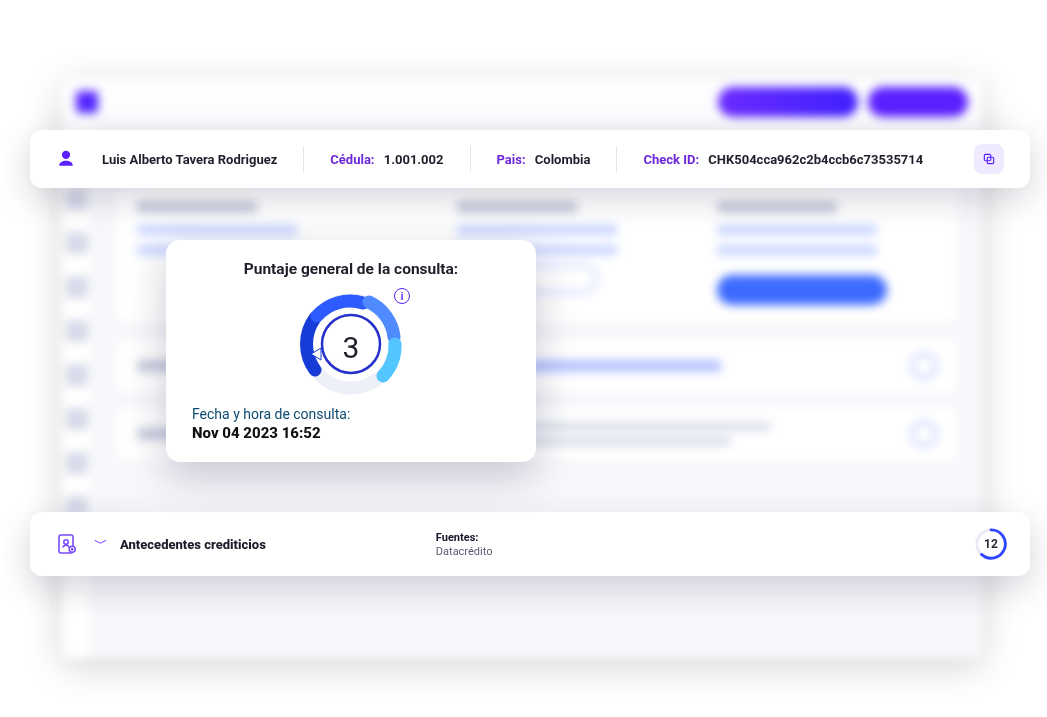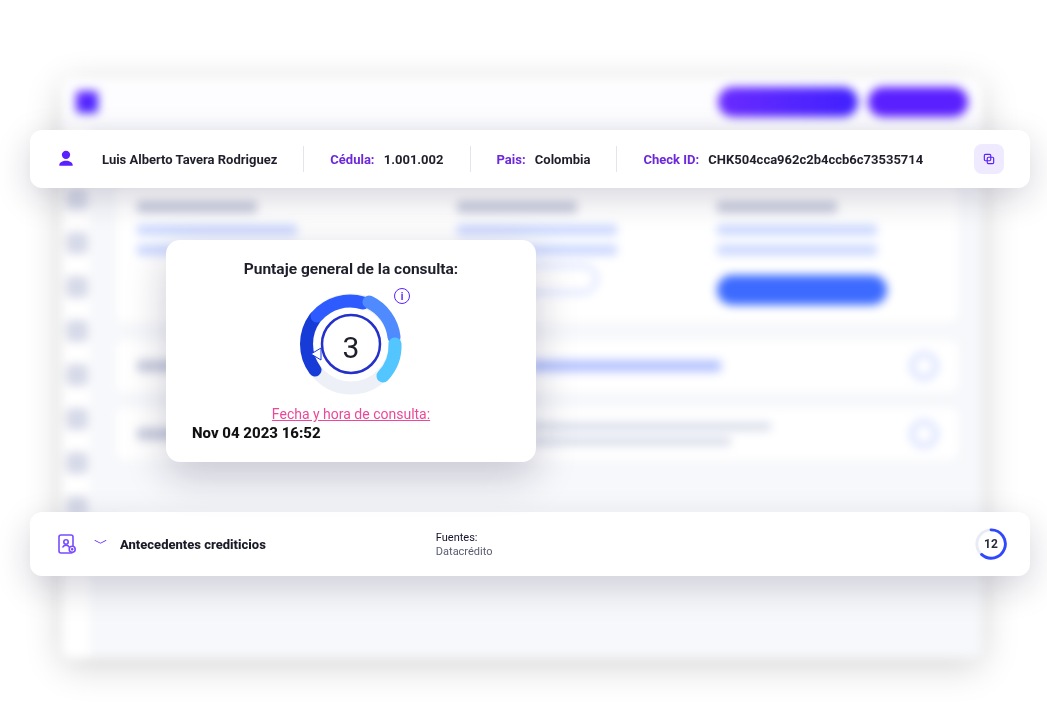--- a/index.html
+++ b/index.html
@@ -153,21 +153,21 @@
     position:absolute; top:4px; right:6px;
     width:16px;height:16px;border:1.5px solid #5b20ff;border-radius:50%;
     display:flex;align-items:center;justify-content:center;
     font-size:10px;color:#5b20ff;font-weight:700;
   }
   .score-card .gauge-wrap svg{display:block;margin:0 auto;}
   .score-card .sc-num{
     position:absolute;left:50%;top:54%;transform:translate(-50%,-50%);
     font-size:30px;font-weight:400;color:#1f1f2b;
   }
-  .score-card .sub1{ text-align:center;font-size:14px;color:#ec4899;margin-top:2px;text-decoration:underline;}
+  .score-card .sub1{ text-align:left;font-size:14px;color:#0c4a6e;margin-top:2px;}
   .score-card .sub2{ text-align:left;font-size:15px;font-weight:800;color:#111;margin-top:2px;}
 
   
   .antec-card{
     position:absolute;
     top:512px;
     left:30px;
     width:1000px;
     height:64px;
     background:#fff;
@@ -181,21 +181,21 @@
   .antec-card .doc-icon{
     width:30px;height:30px;border-radius:6px;
     display:flex;align-items:center;justify-content:center;
   }
   .antec-card .doc-icon svg{width:24px;height:24px;}
   .antec-card .chev{
     margin:0 12px;color:#5b20ff;font-size:14px;cursor:pointer;user-select:none;
   }
   .antec-card .atitle{font-size:13px;font-weight:800;color:#1b1b28;}
   .antec-card .sources{margin-left:170px;font-size:11px;}
-  .antec-card .sources .sl{font-weight:400;color:#14142b;display:block;}
+  .antec-card .sources .sl{font-weight:700;color:#14142b;display:block;}
   .antec-card .sources .sv{color:#5a5d72;display:block;margin-top:1px;}
   .antec-card .score-badge{
     margin-left:auto;
     width:34px;height:34px;border-radius:50%;
     position:relative;
     display:flex;align-items:center;justify-content:center;
     font-size:12px;font-weight:700;color:#2a2a3a;
   }
   .antec-card .score-badge svg{position:absolute;inset:0;}
 </style>

